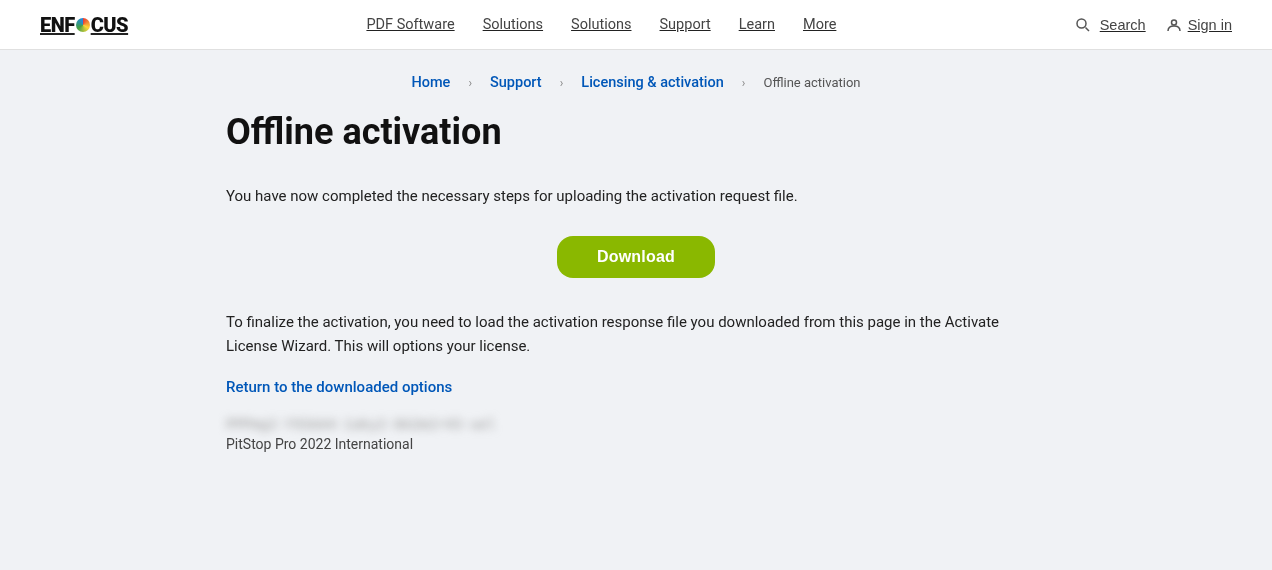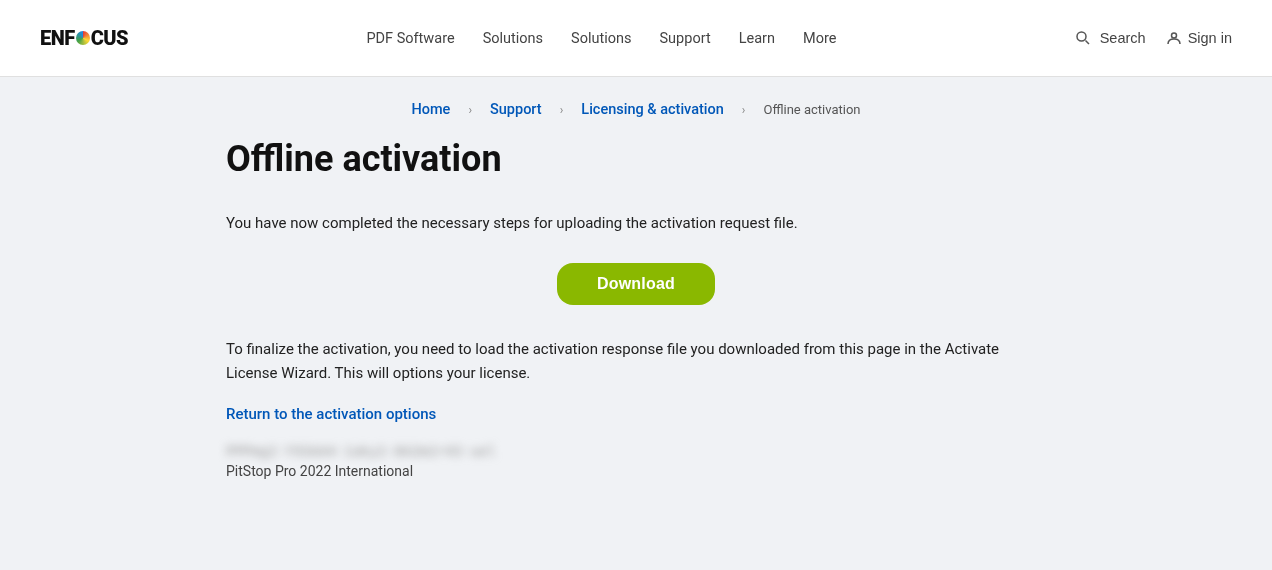--- a/index.html
+++ b/index.html
@@ -7,25 +7,26 @@
       font-family: -apple-system, BlinkMacSystemFont, 'Segoe UI', Roboto, sans-serif;
       background: #f0f2f5;
       color: #222;
       min-height: 570px;
     }
 
     
     header {
       background: #fff;
       border-bottom: 1px solid #e0e0e0;
-      height: 77px;
+      height: 50px;
       display: flex;
       align-items: center;
       padding: 0 40px;
       gap: 32px;
+      text-decoration: underline;
     }
     .logo {
       display: flex;
       align-items: center;
       font-weight: 900;
       font-size: 20px;
       letter-spacing: -0.5px;
       color: #111;
       text-decoration: none;
       flex-shrink: 0;
@@ -233,20 +234,20 @@
   <h1>Offline activation</h1>
 
   <p class="description">You have now completed the necessary steps for uploading the activation request file.</p>
 
   <div class="download-btn-wrapper">
     <button class="download-btn">Download</button>
   </div>
 
   <p class="finalize-text">To finalize the activation, you need to load the activation response file you downloaded from this page in the Activate License Wizard. This will options your license.</p>
 
-  <a href="#" class="return-link">Return to the activation options</a>
+  <a href="#" class="return-link">Return to the downloaded options</a>
 
   <div class="license-info">
     <div class="license-key">PPPmg2-Y93AA4-1aky2-8A2m2r43-uel</div>
     <div class="license-name">PitStop Pro 2022 International</div>
   </div>
 
 </main>
 
 </body></html>

